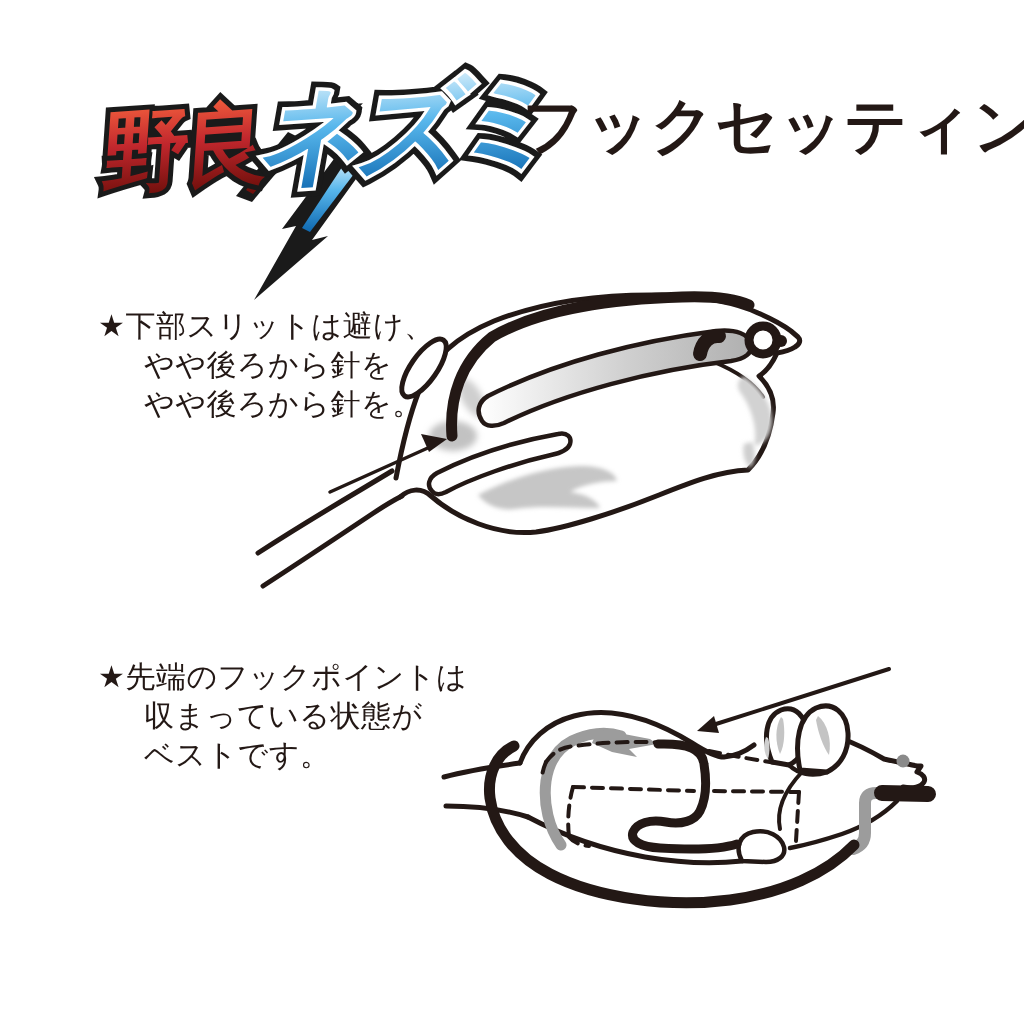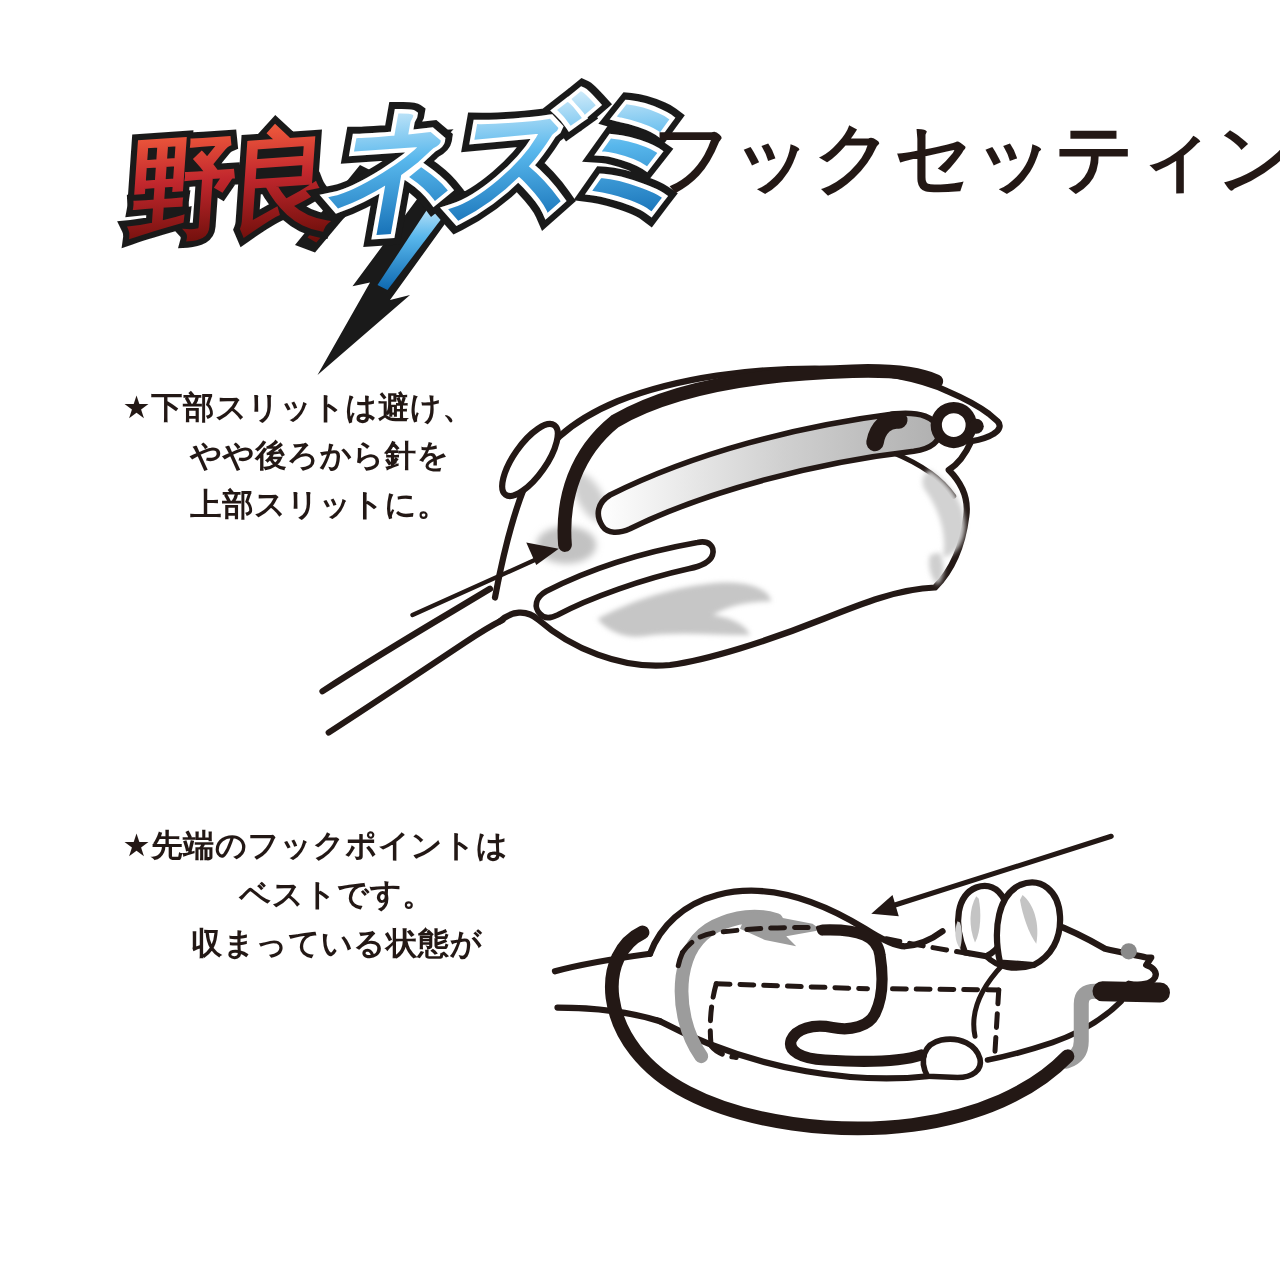--- a/index.html
+++ b/index.html
@@ -1,25 +1,25 @@
 <!DOCTYPE html>
 <html><head>
 <meta charset="utf-8">
 <style>
   html,body{margin:0;padding:0;background:#ffffff;}
   .canvas{position:relative;width:1024px;height:1024px;background:#ffffff;overflow:hidden;
           font-family:"DejaVu Sans",sans-serif;color:#231815;}
   svg.art{position:absolute;left:0;top:0;width:1024px;height:1024px;}
   .heading{position:absolute;left:522px;top:84px;font-size:62px;font-weight:bold;
            letter-spacing:1px;color:#231815;white-space:nowrap;}
-  .note{position:absolute;font-size:25px;font-weight:bold;line-height:39px;
+  .note{position:absolute;font-size:30px;font-weight:normal;line-height:39px;
         color:#231815;letter-spacing:0.5px;white-space:nowrap;}
   .note1{left:98px;top:306px;}
   .note2{left:98px;top:657px;}
-  .note .ln + .ln{margin-left:34px;text-align:center;}
+  .note .ln + .ln{margin-left:46px;}
 </style>
 </head>
 <body>
 
 <div class="canvas">
 
   <svg class="art" viewBox="0 0 1024 1024">
     <defs>
       <linearGradient id="redGrad" x1="0" y1="0" x2="0" y2="1">
         <stop offset="0.05" stop-color="#ef5a3c"></stop>
@@ -147,22 +147,22 @@
       <path stroke-width="4" d="M889,669 L716,724"></path>
       <path stroke="none" fill="#231815" d="M697,731 L719,733 L714,716 Z"></path>
     </g>
   </svg>
 
   <div class="heading">フックセッティング</div>
 
   <div class="note note1">
     <div class="ln">★下部スリットは避け、</div>
     <div class="ln">やや後ろから針を</div>
-    <div class="ln">上部スリットに。</div>
+    <div class="ln">やや後ろから針を。</div>
   </div>
 
   <div class="note note2">
     <div class="ln">★先端のフックポイントは</div>
+    <div class="ln">収まっている状態が</div>
     <div class="ln">ベストです。</div>
-    <div class="ln">収まっている状態が</div>
   </div>
 
 </div>
 
 </body></html>

